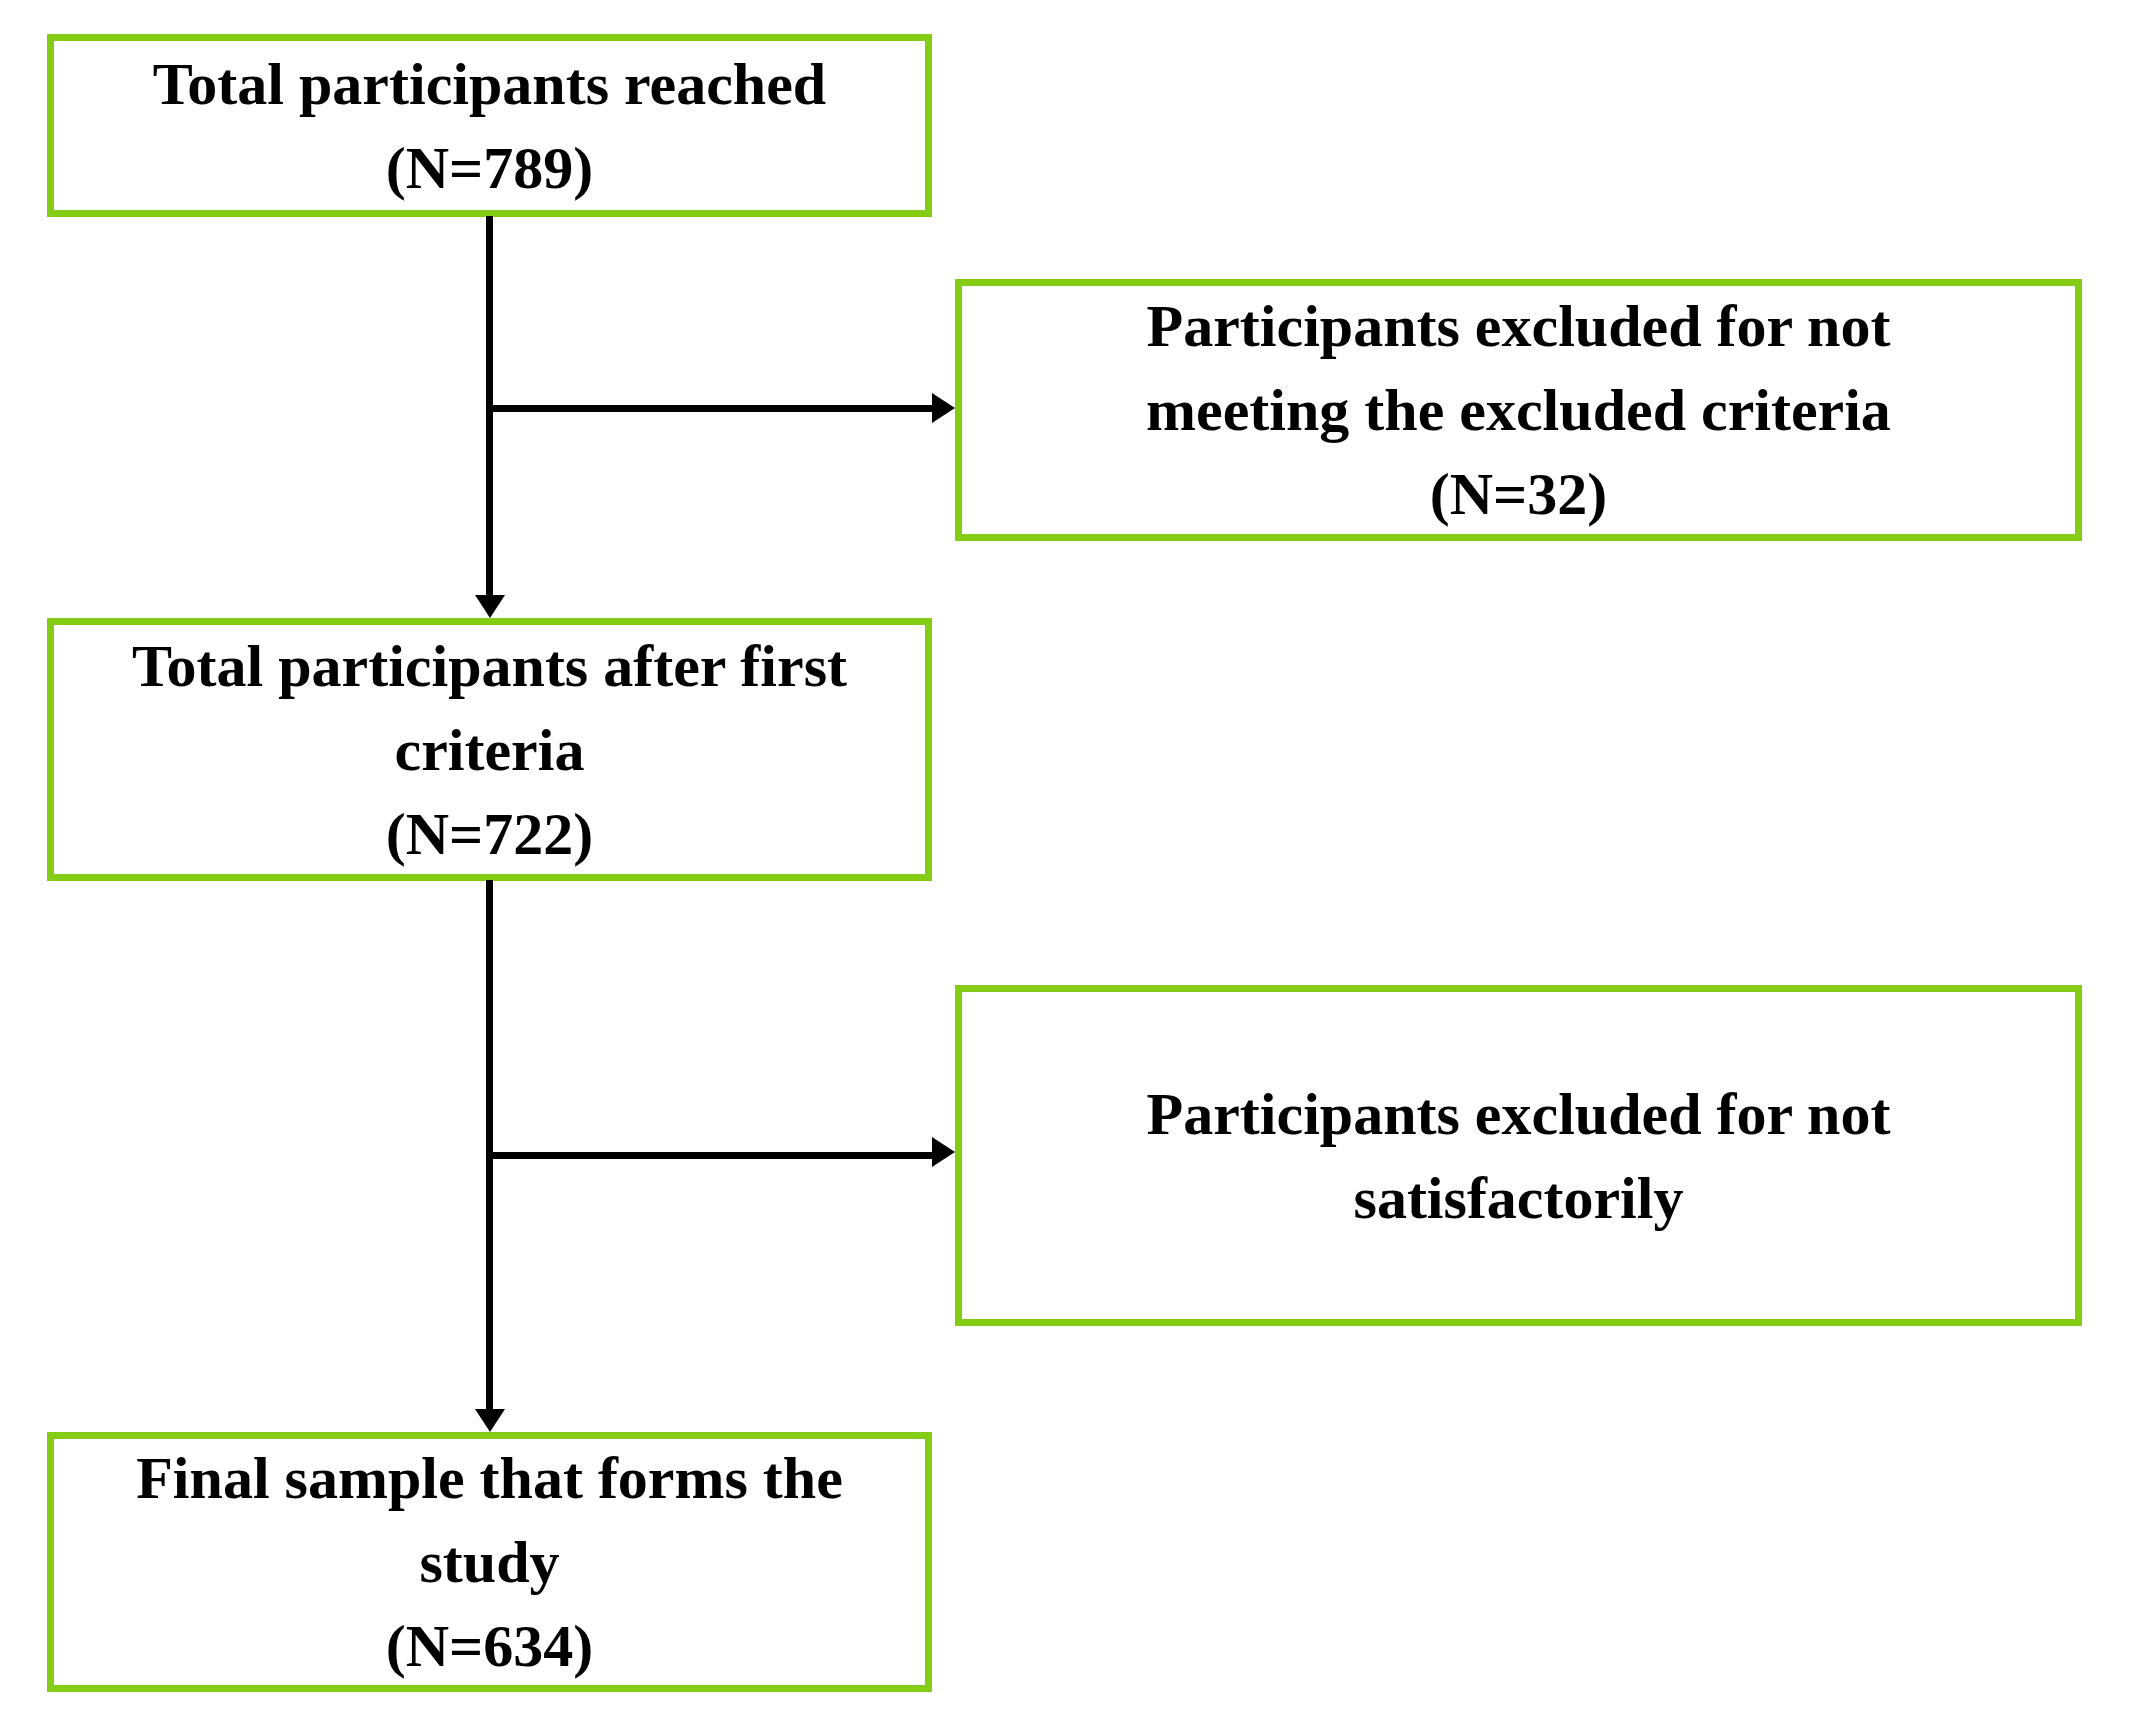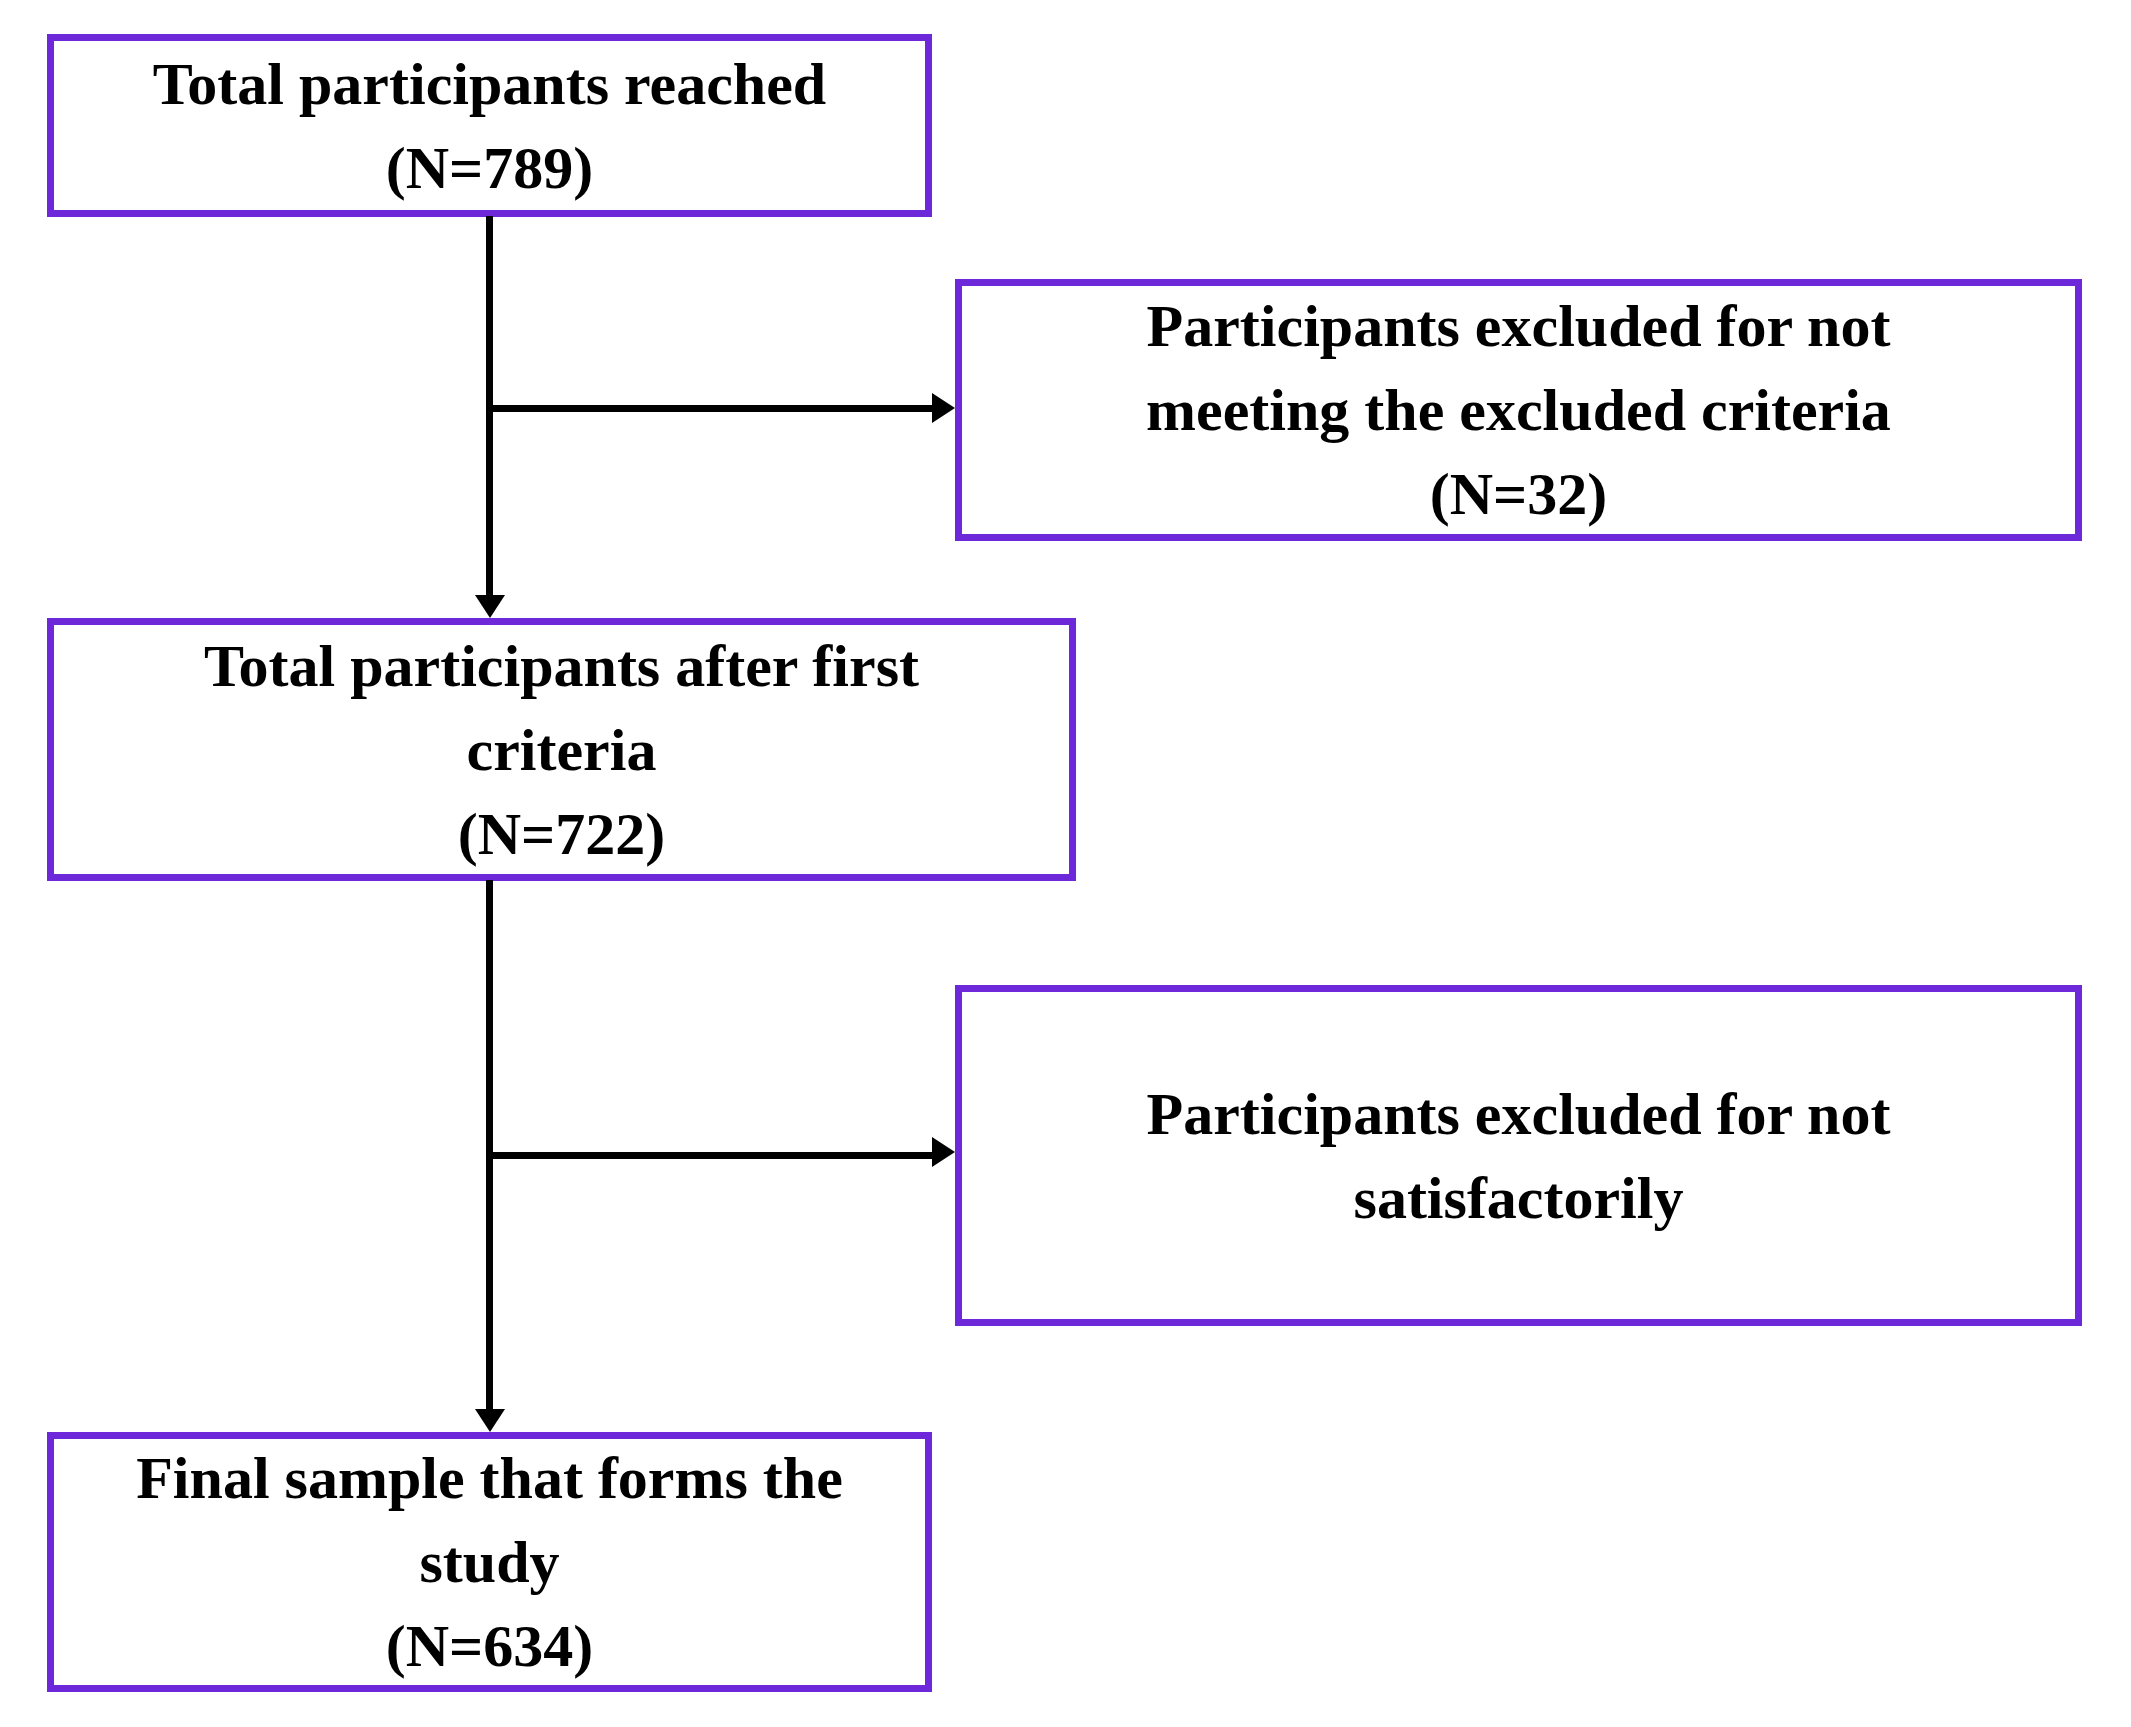--- a/index.html
+++ b/index.html
@@ -12,21 +12,21 @@
     width: 2131px;
     height: 1727px;
     background: #ffffff;
     font-family: "Liberation Serif", "DejaVu Serif", serif;
     color: #000000;
     overflow: hidden;
   }
   .box {
     position: absolute;
     box-sizing: border-box;
-    border: 7px solid #6d28d9;
+    border: 7px solid #84cc16;
     background: #ffffff;
     display: flex;
     flex-direction: column;
     justify-content: center;
     align-items: center;
     text-align: left;
     font-weight: bold;
     font-size: 60px;
     line-height: 1.4;
   }
@@ -50,21 +50,21 @@
     width: 0;
     height: 0;
     border-top: 15px solid transparent;
     border-bottom: 15px solid transparent;
     border-left: 23px solid #000000;
   }
 
   
   #node-total-reached        { left: 47px;   top: 34px;   width: 885px; height: 183px; }
   #node-excluded-inclusion   { left: 955px; top: 279px;  width: 1127px; height: 262px; }
-  #node-after-screening      { left: 47px;   top: 618px;  width: 1029px; height: 263px; }
+  #node-after-screening      { left: 47px;   top: 618px;  width: 885px; height: 263px; }
   #node-excluded-question    { left: 955px; top: 985px; width: 1127px; height: 341px; }
   #node-final-sample         { left: 47px;   top: 1432px; width: 885px; height: 260px; }
 
   
   #edge1-line      { left: 486px; top: 216px;  width: 7px;   height: 380px; }
   #edge1-arrowhead { left: 475px; top: 595px; }
   #edge2-line      { left: 486px; top: 405px;  width: 446px; height: 7px; }
   #edge2-arrowhead { left: 932px; top: 393px; }
   #edge3-line      { left: 486px; top: 880px;  width: 7px;   height: 530px; }
   #edge3-arrowhead { left: 475px; top: 1409px; }

